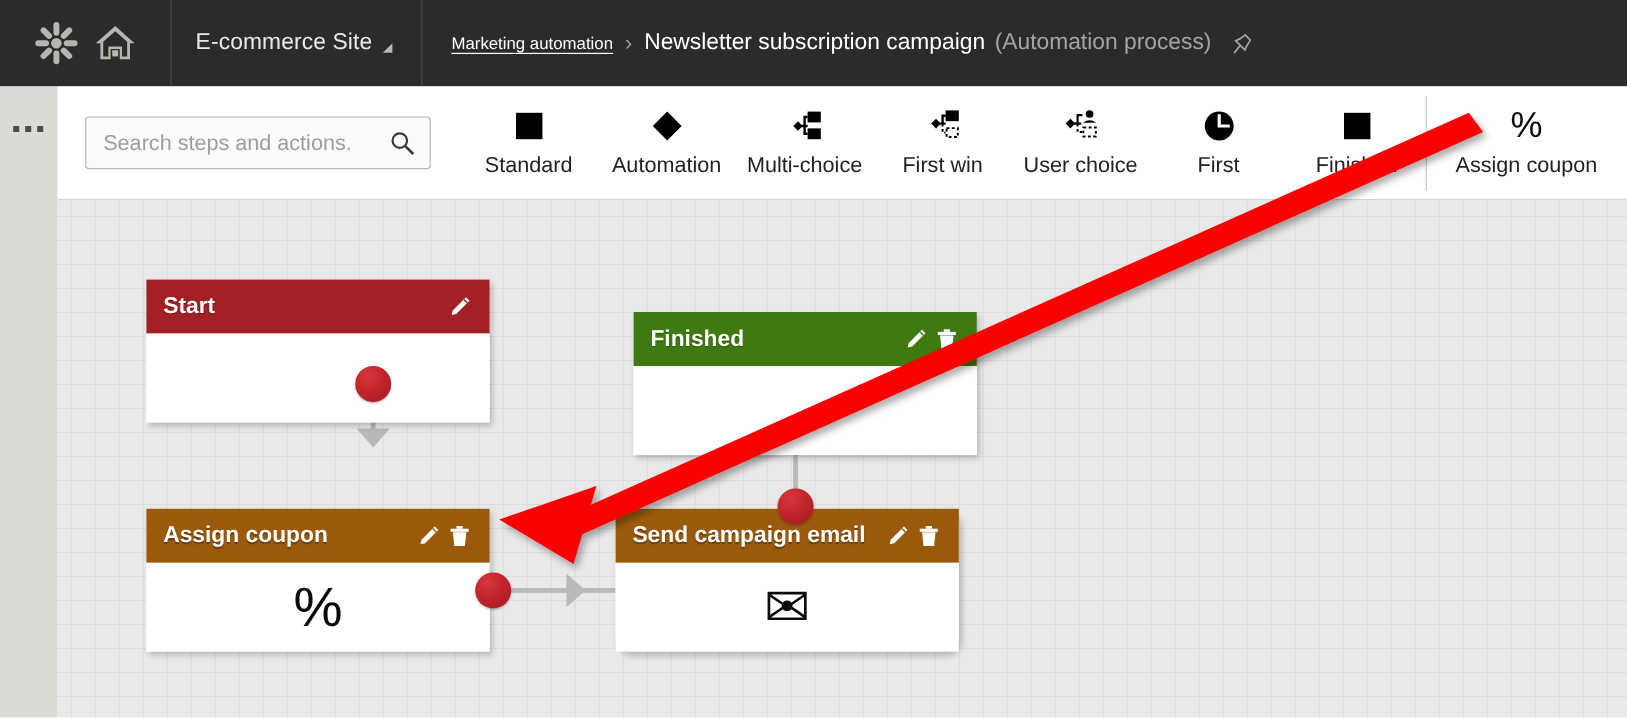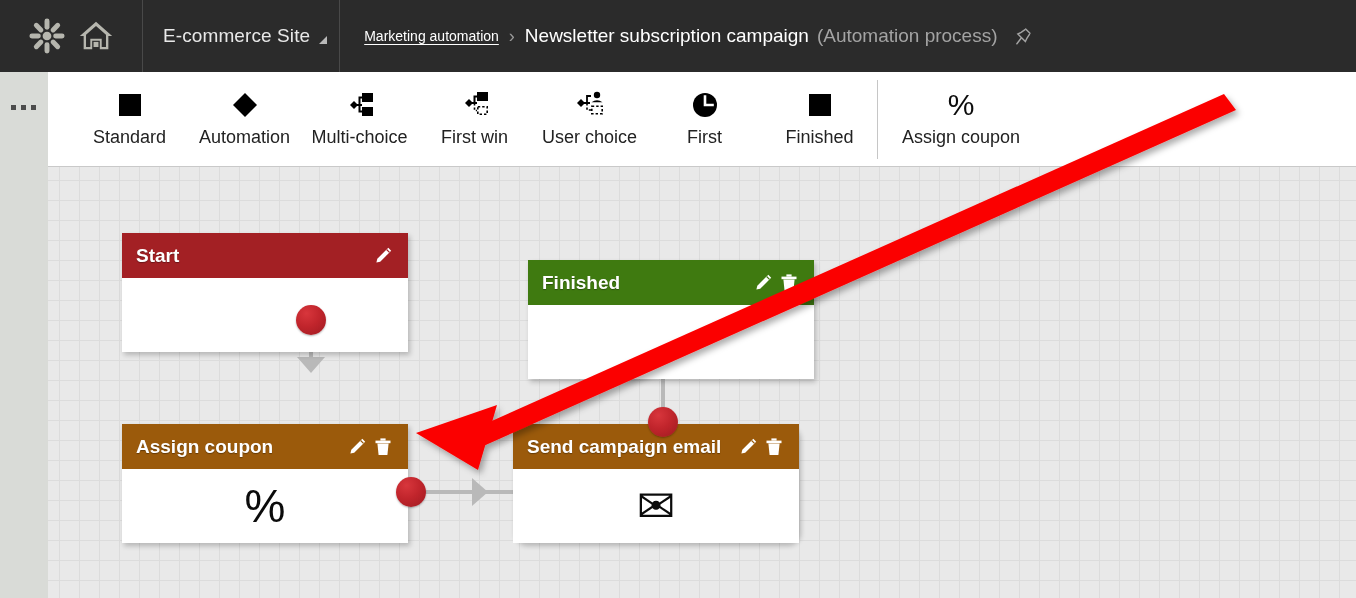--- a/index.html
+++ b/index.html
@@ -21,21 +21,21 @@
   .logo-zone {
     width: 143px; height: 72px;
     display: flex; align-items: center; justify-content: space-around;
     padding: 0 22px;
     border-right: 1px solid #494949;
   }
   .logo-ico { width: 38px; height: 38px; display: block; }
   .site-zone {
     height: 72px;
     display: flex; align-items: center;
-    padding: 0 12px 0 20px;
+    padding: 0 24px 0 20px;
     border-right: 1px solid #494949;
     gap: 9px;
   }
   .site-name {
     color: #E8E8E8; font-size: 19px; letter-spacing: .1px;
     white-space: nowrap;
   }
   .site-caret {
     width: 0; height: 0; margin-top: 7px;
     border-left: 8px solid transparent;
@@ -246,20 +246,29 @@
   <div class="rail">
     <div class="rail-dots">
       <i></i>
       <i></i>
       <i></i>
     </div>
   </div>
 
   <div class="toolbar">
 
+    <div class="search-wrap">
+      <input type="text" placeholder="Search steps and actions." style="">
+      <span>
+        <svg class="mag" viewBox="0 0 24 24">
+          <circle cx="10" cy="10" r="6.6" fill="none" stroke="#3a3a3a" stroke-width="2"></circle>
+          <path d="M15 15 L21.5 21.5" stroke="#3a3a3a" stroke-width="2.4" stroke-linecap="round"></path>
+        </svg>
+      </span>
+    </div>
 
     <div class="tool-items">
 
       <div class="tool-item">
         <span class="tool-ico">
           <svg width="26" height="26" viewBox="0 0 26 26">
               <rect x="2" y="2" width="22" height="22" fill="#000"></rect>
             </svg>
         </span>
         <span class="tool-lbl">Standard</span>

